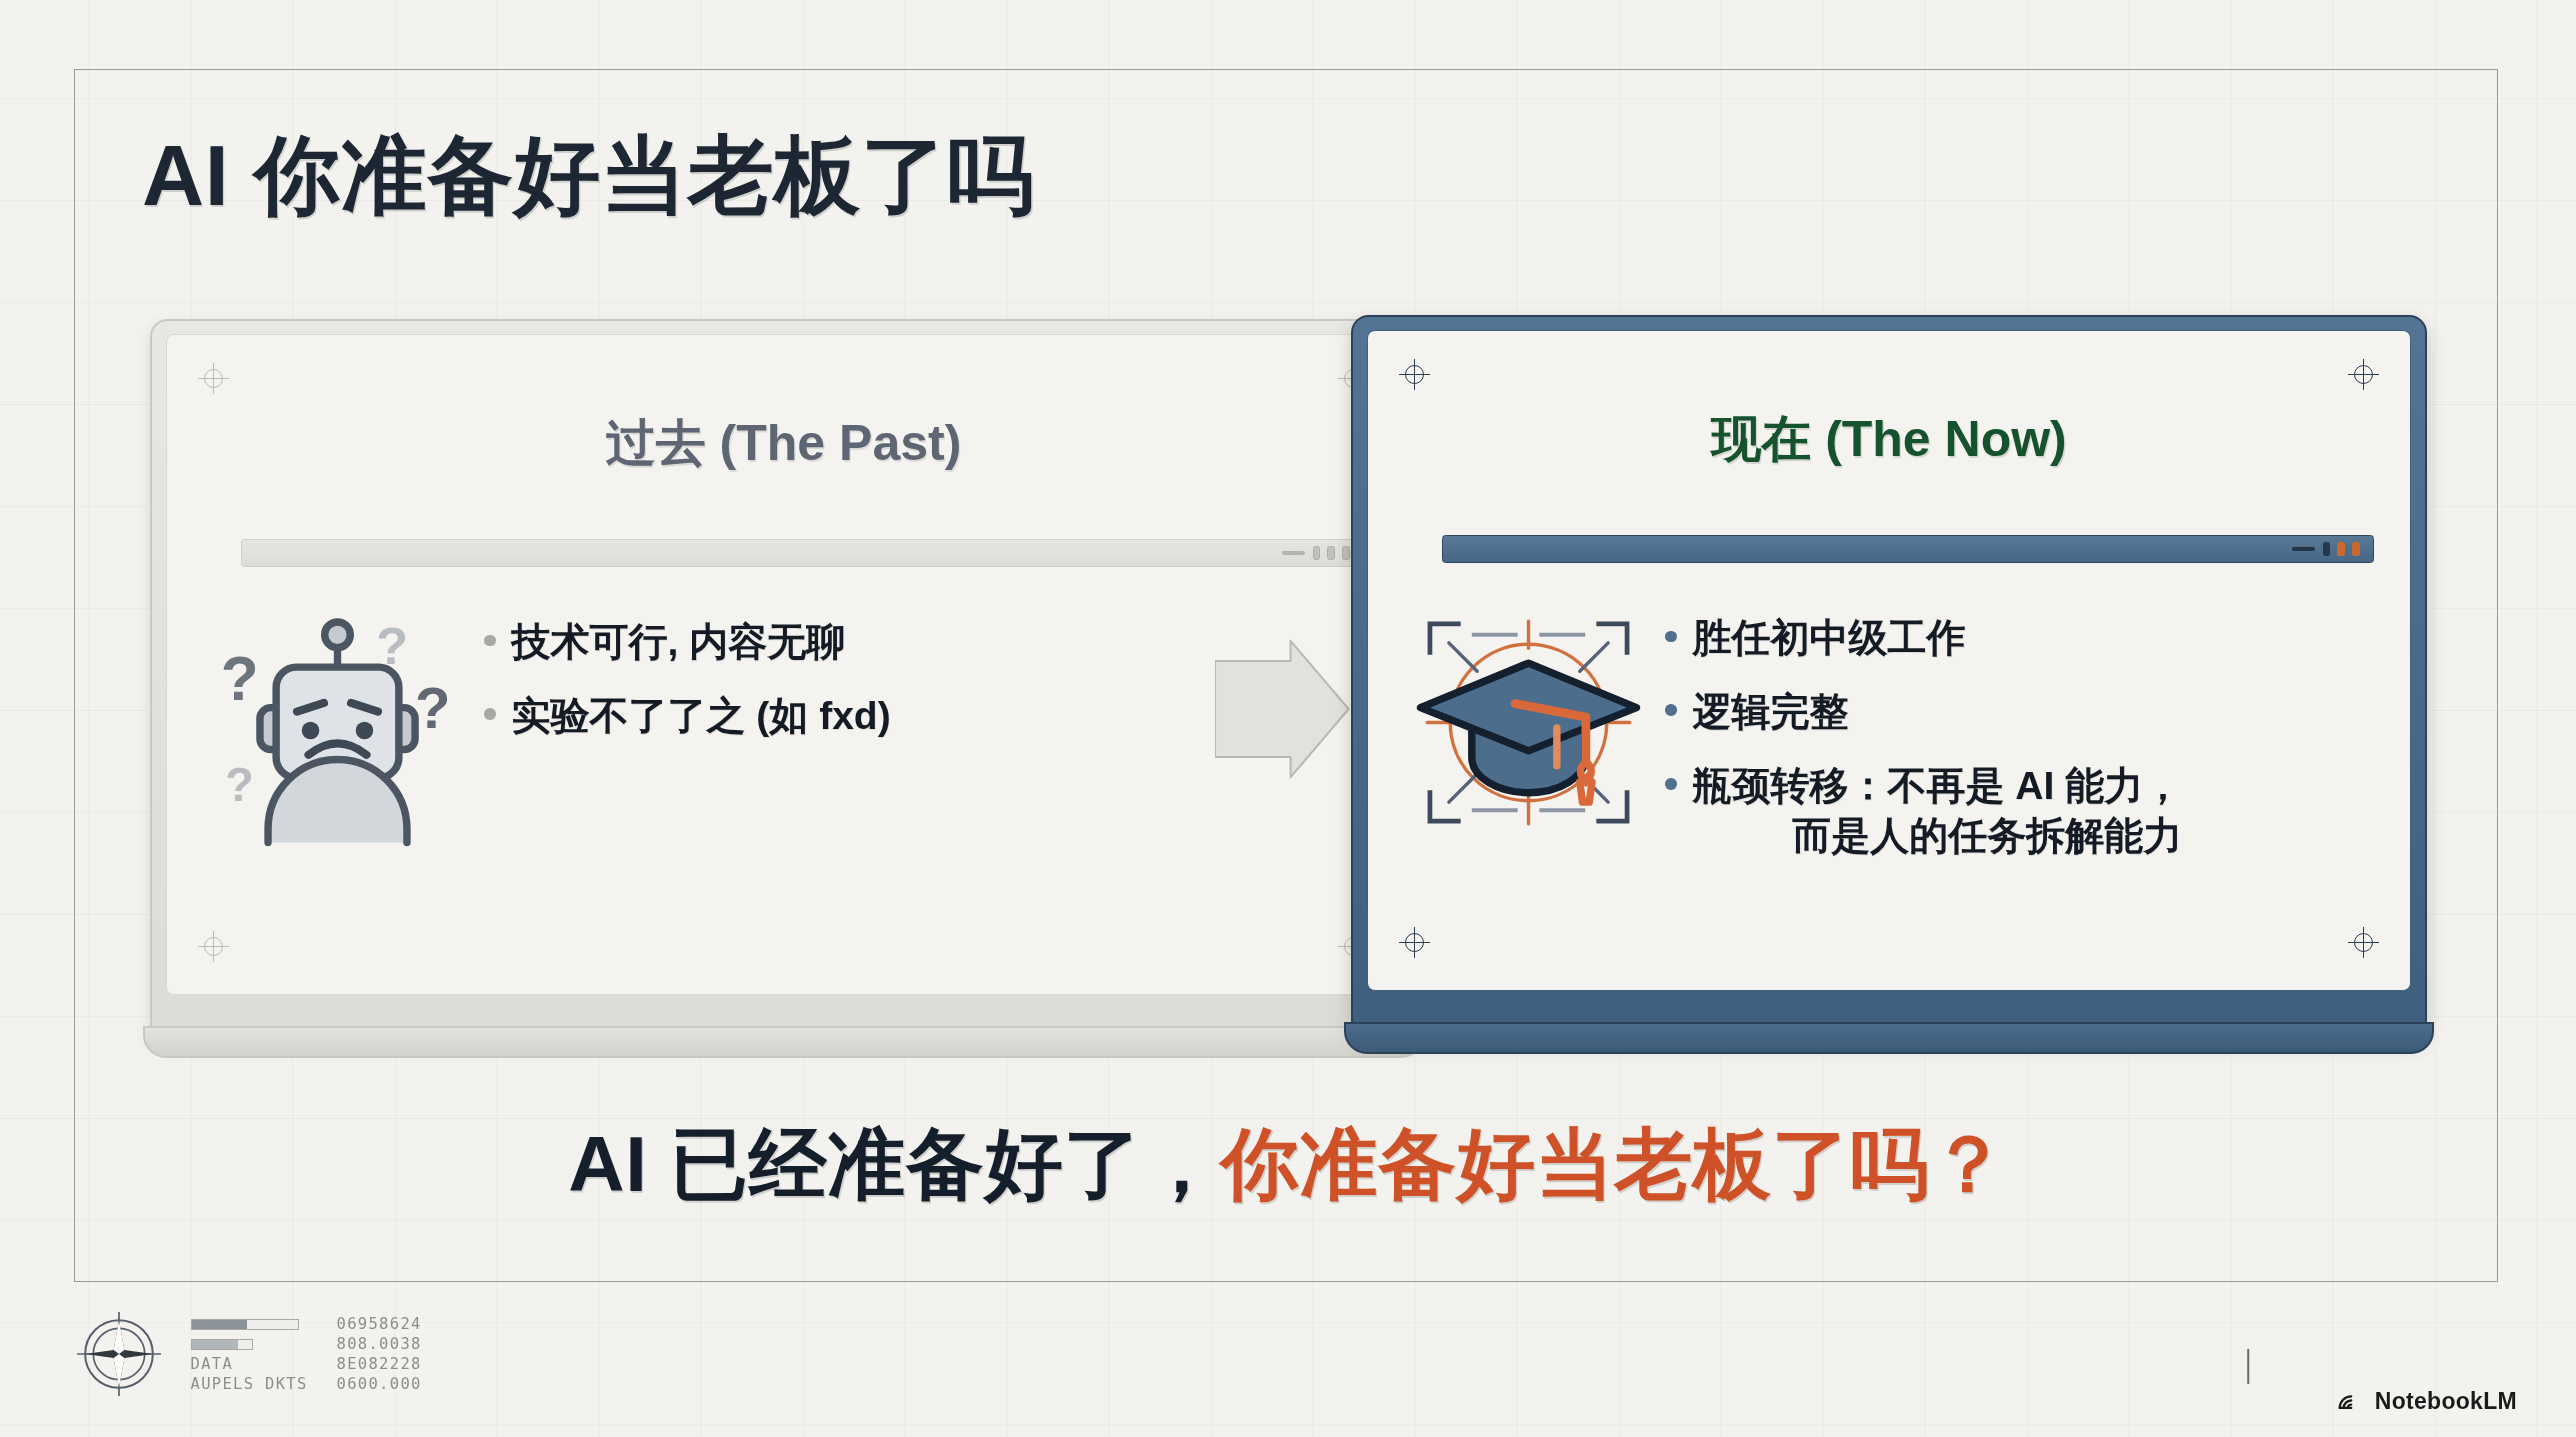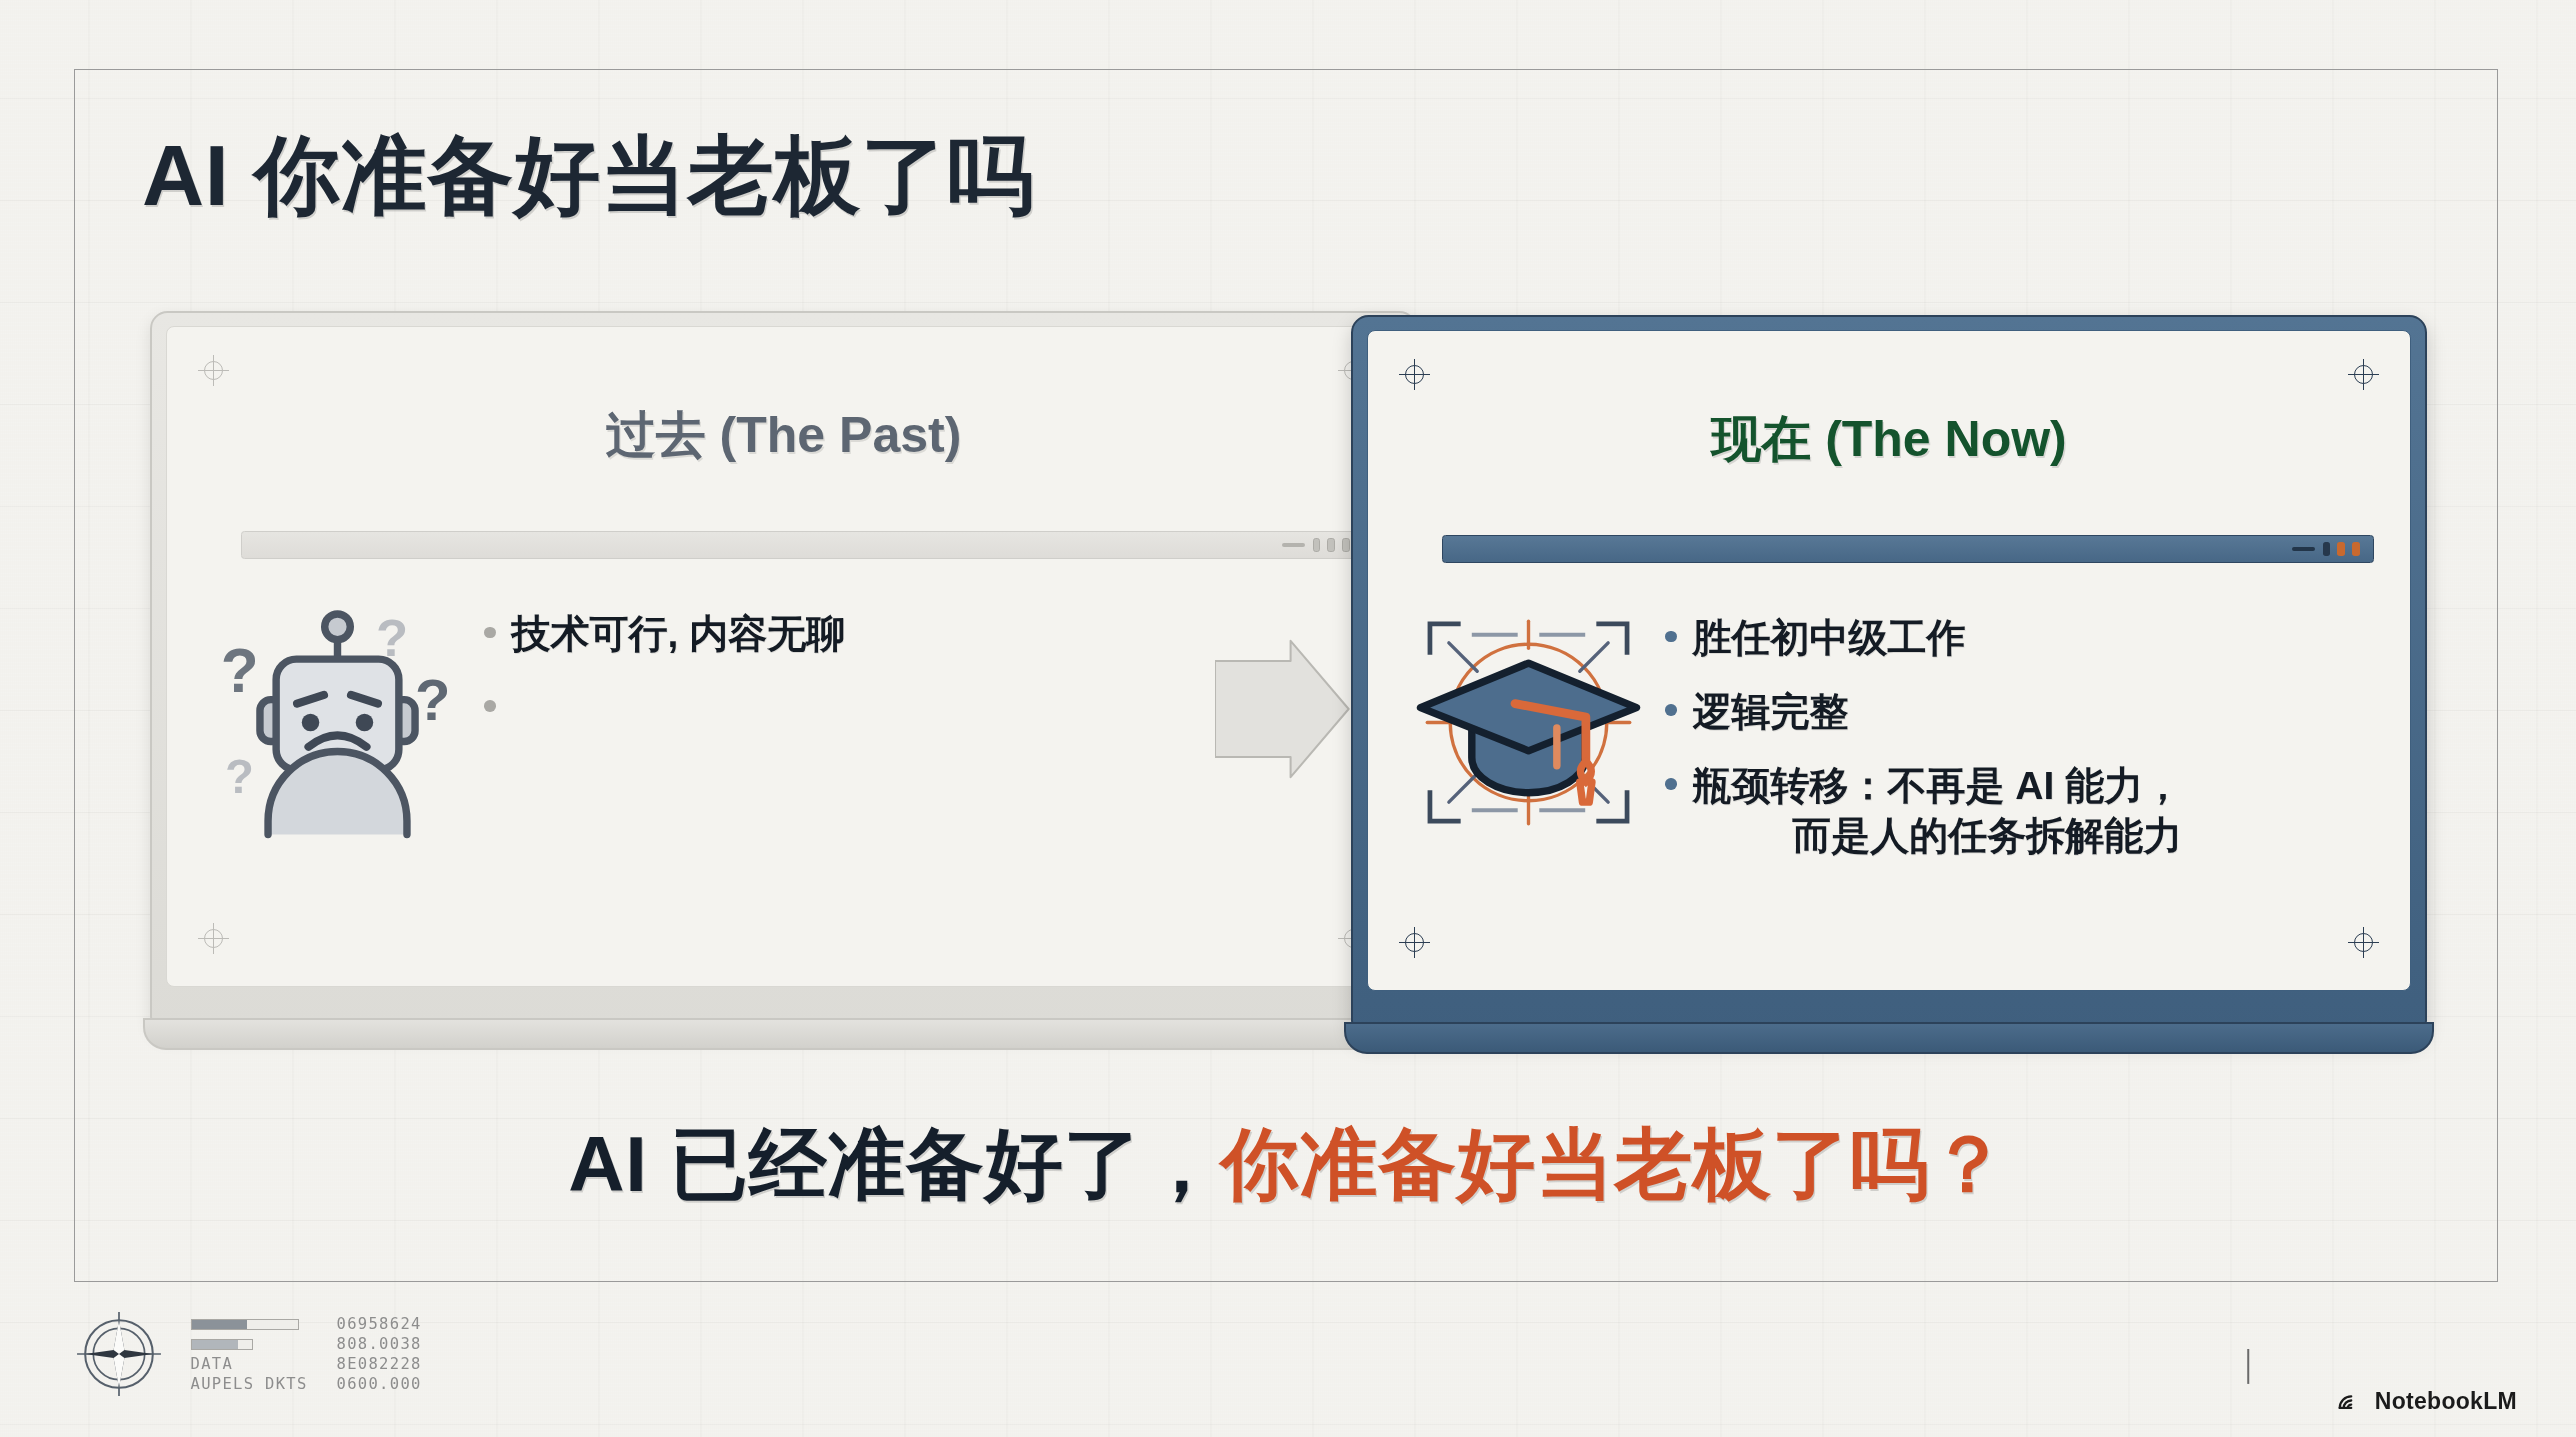--- a/index.html
+++ b/index.html
@@ -70,21 +70,21 @@
   .card .notch {
     position:absolute;
     height:20px; border-radius:0 0 9.4px 9.4px;
   }
   .card .base {
     position:absolute;
     border-radius:0 0 23px 23px;
   }
 
   
-  #card-past { left:150px; top:311px; width:1267px; height:723px; }
+  #card-past { left:150px; top:319px; width:1267px; height:723px; }
   #card-past .bezel {
     background:linear-gradient(180deg,#e8e7e3 0%, #dcdbd6 100%);
     border:2px solid #c9c8c3;
     box-shadow:0 6.7px 16px rgba(0,0,0,.10);
   }
   #card-past .screen { left:16px; top:15px; right:16px; bottom:47px;
     border:0.7px solid #d9d8d3; }
   #card-past .notch { left:50%; transform:translateX(-50%); top:15px; width:168px;
     background:linear-gradient(180deg,#e4e3df,#d9d8d3); }
   #card-past .base { left:-6.7px; right:-6.7px; bottom:-16px; height:32px;
@@ -309,20 +309,21 @@
         </svg>
       </div>
 
       <div class="bullets">
         <div class="bullet">
           <span class="dot"></span>
           <span class="btext">技术可行, 内容无聊</span>
         </div>
         <div class="bullet">
           <span class="dot"></span>
+          <span class="btext">实验不了了之 (如 fxd)</span>
         </div>
       </div>
 
     </div>
   </div>
 </div>
 
 <div id="arrow">
   <svg viewBox="0 0 200 210" width="135" height="142">
     <path d="M0 34 H112 V4 L198 105 L112 206 V176 H0 Z" fill="#e2e1dd" stroke="#b9b8b3" stroke-width="3" stroke-linejoin="round"></path>

